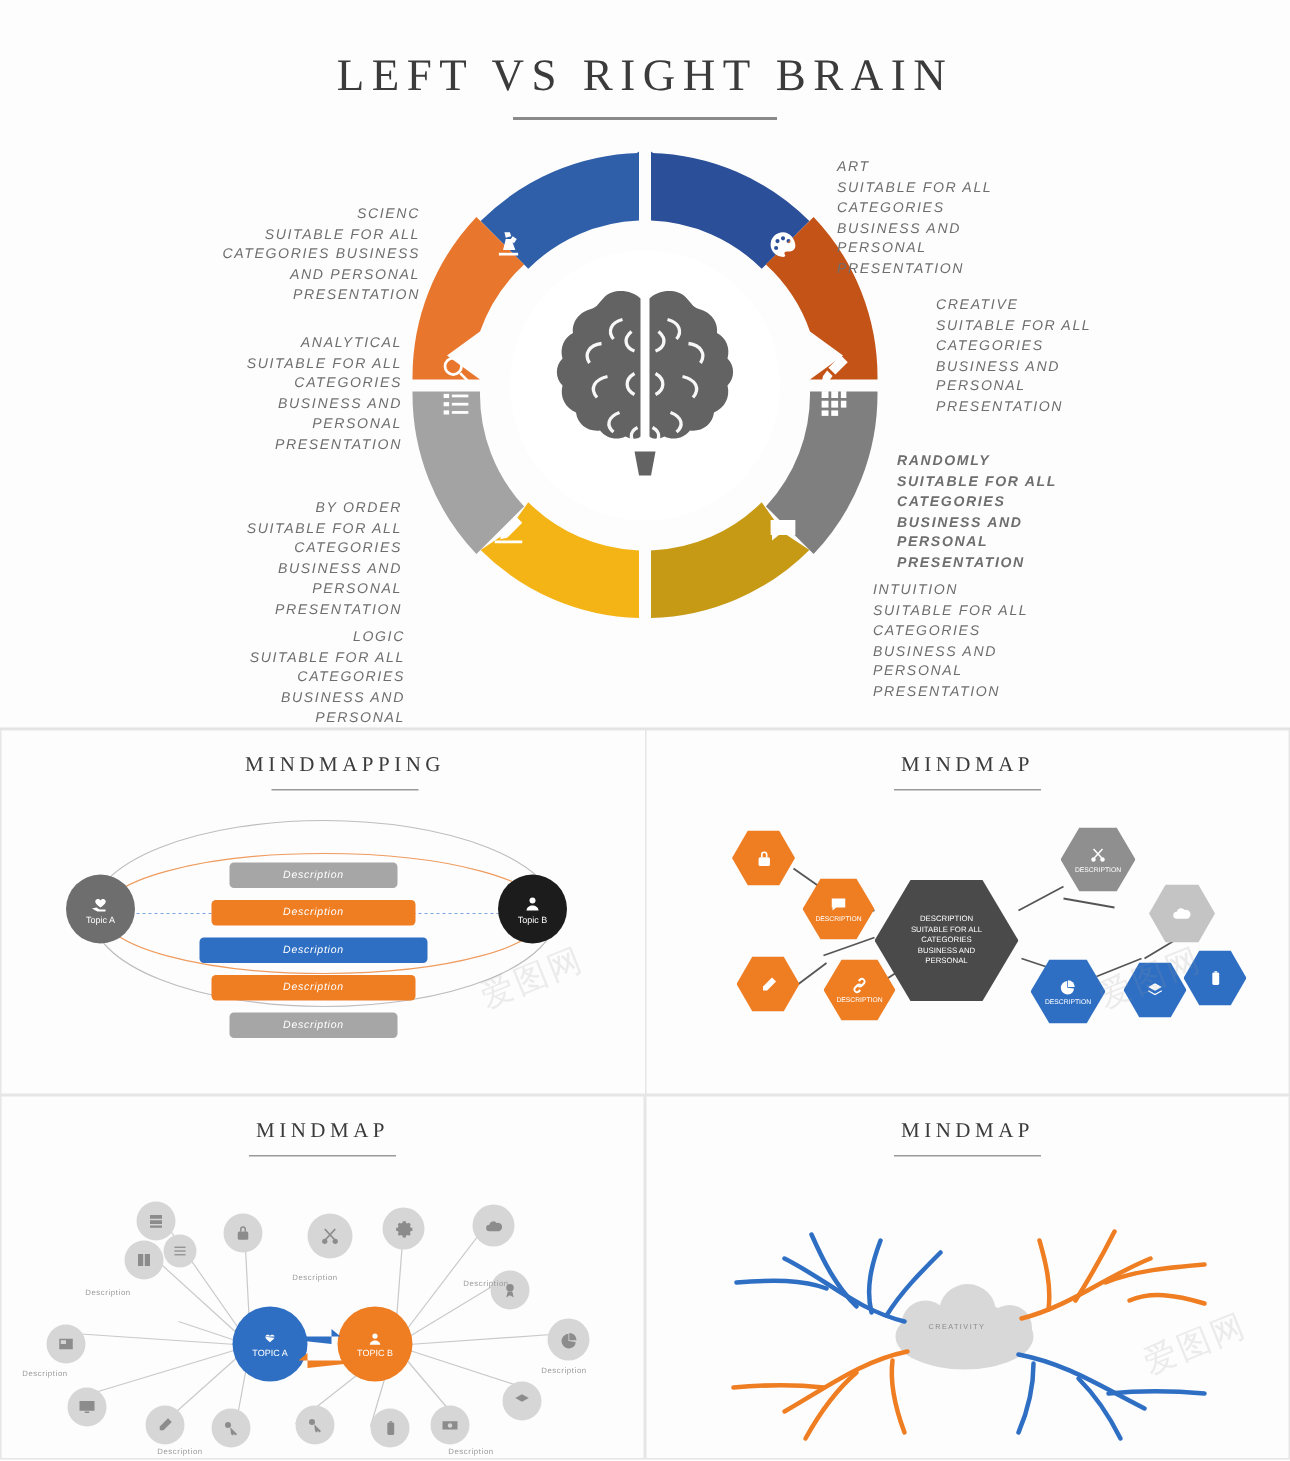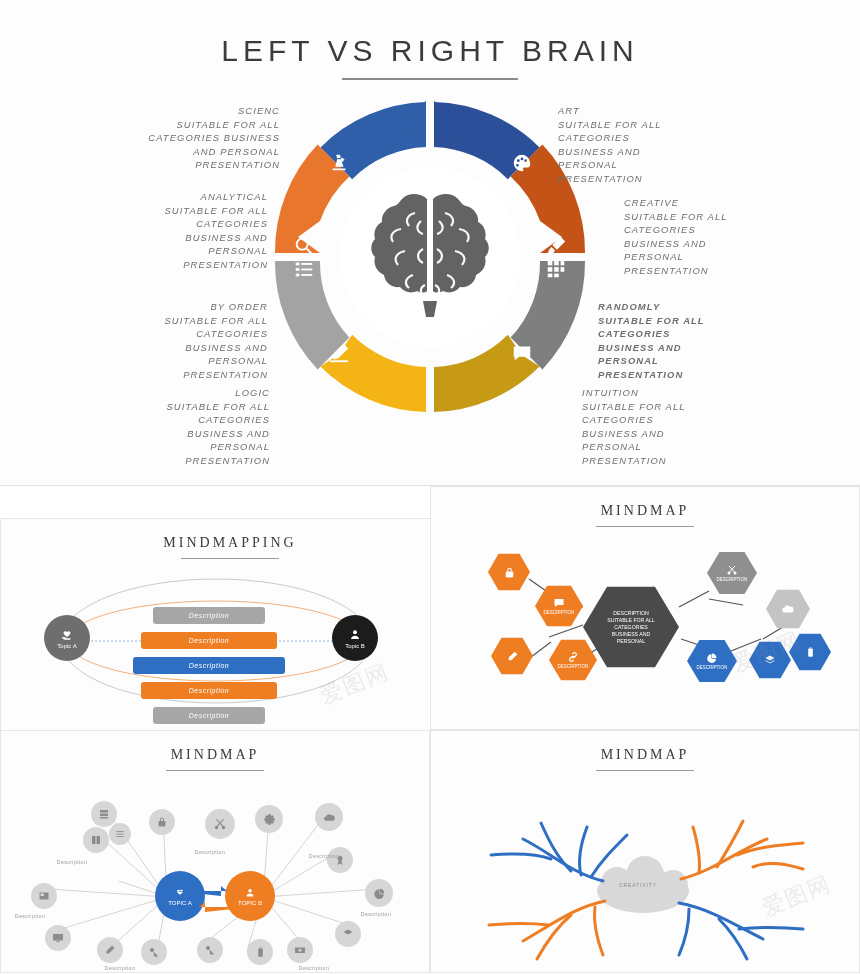--- a/index.html
+++ b/index.html
@@ -18,21 +18,21 @@
     position: relative;
     width: 860px; height: 486px;
     background: #fdfdfd;
     border-bottom: 1px solid #e2e2e2;
   }
   .main-title {
     text-align: center;
     font-size: 30px;
     letter-spacing: 5px;
     color: #3b3b3b;
-    font-family: Liberation Sans, sans-serif;
+    font-family: Liberation Serif, serif;
     padding-top: 34px;
     font-weight: normal;
     margin: 0;
   }
   .title-underline {
     width: 176px; height: 2px; background: #8a8a8a;
     margin: 10px auto 0 auto;
   }
 
   
@@ -66,34 +66,34 @@
     font-size: 9.4px;
     line-height: 13.5px;
     letter-spacing: 1.1px;
     color: #6e6e6e;
     font-style: italic;
     text-transform: uppercase;
     font-family: "Liberation Sans", sans-serif;
   }
   .txt-block .hdr { display:block; }
   .txt-right { text-align: left; }
-  .txt-left { text-align: right; }
+  .txt-left { text-align: right; margin-top: 31px; }
 
   
   .grid {
     position:relative;
     width:860px; height:487px;
   }
   .cell {
     position:absolute;
     background:#fdfdfd;
     border: 1px solid #e6e6e6;
     overflow:hidden;
   }
-  .c1 { left:0; top:0; width:460px; height:244px;margin-top:32px; }
+  .c1 { left:0; top:0; width:460px; height:244px; }
   .c2 { left:430px; top:0; width:430px; height:244px; }
   .c3 { left:0; top:244px; width:430px; height:243px; }
   .c4 { left:430px; top:244px; width:430px; height:243px; }
 
   .cell-title {
     text-align:center;
     font-family: "Liberation Serif", serif;
     font-size: 14px;
     letter-spacing: 3px;
     color:#3b3b3b;

